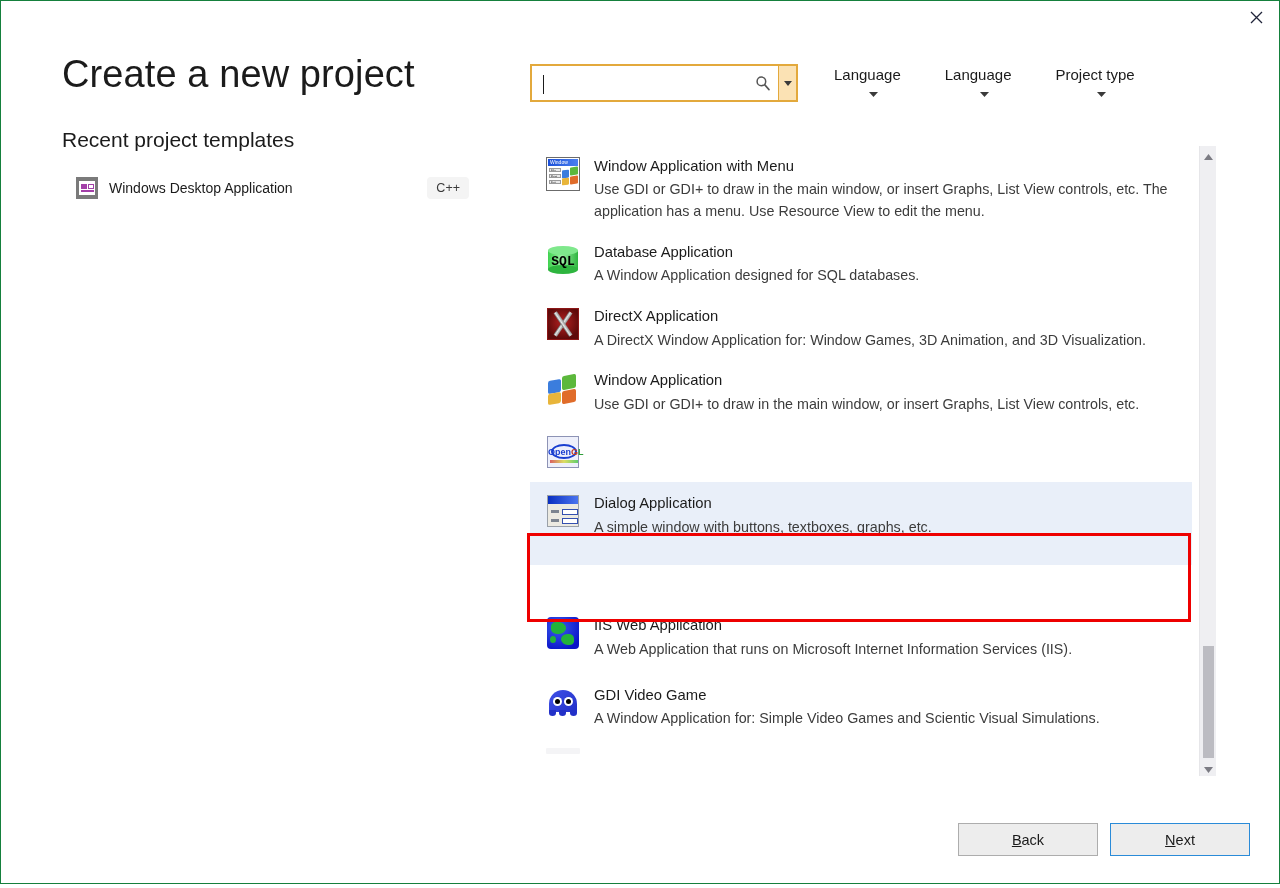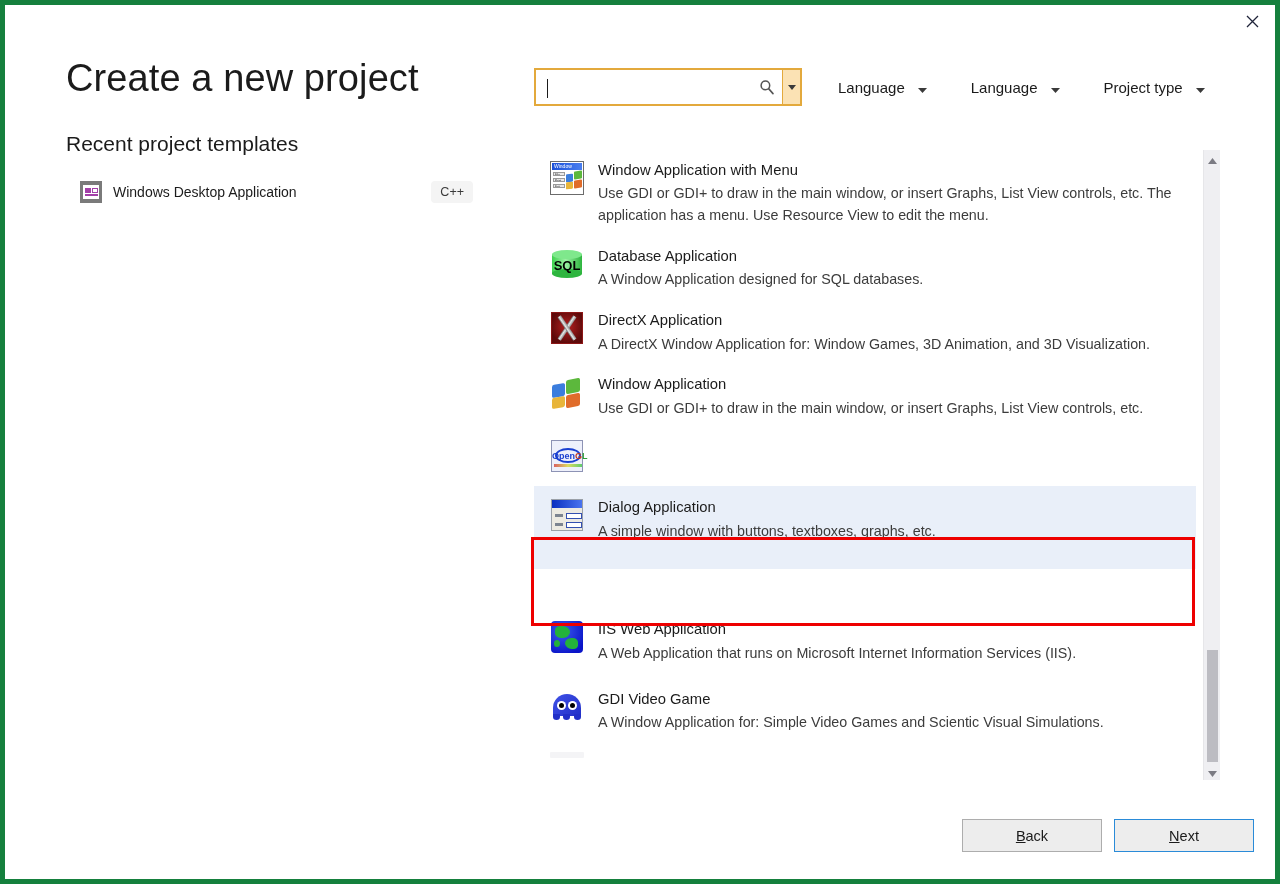--- a/index.html
+++ b/index.html
@@ -7,21 +7,21 @@
     width: 1280px; height: 888px;
     background: #ffffff;
     font-family: "Liberation Sans", sans-serif;
     color: #1e1e1e;
     overflow: hidden;
   }
   .window {
     position: relative;
     width: 1280px; height: 884px;
     background: #ffffff;
-    border: 5px solid #15803d;
+    border: 1px solid #15803d;
   }
 
   
   .close-btn {
     position: absolute; top: 0; right: 0;
     width: 46px; height: 32px;
     display: flex; align-items: center; justify-content: center;
     cursor: pointer; background: transparent; border: none;
   }
   .close-btn svg { display:block; }
@@ -83,21 +83,21 @@
     width: 18px; height: 100%;
     background: #fbe2b4;
     border-left: 1px solid #e3a93c;
     display: flex; align-items: center; justify-content: center;
     cursor: pointer;
   }
   .filters { display: flex; align-items: center; margin-left: 36px; }
   .filter {
     display: flex; align-items: center;
     font-size: 15px; color: #1b1b1b;
-    margin-right: 44px; cursor: pointer;
+    margin-right: 44px; cursor: pointer; flex-direction: column;
   }
   .filter:last-child { margin-right: 0; }
   .filter .caret { margin-left: 13px; }
 
   
   .list-area {
     position: absolute; left: 529px; top: 145px;
     width: 680px; height: 630px;
     overflow: hidden;
     background: #ffffff;
@@ -182,21 +182,21 @@
   .flag-ic b { position:absolute; display:block; border-radius:1px; }
 
   .sql-ic { position:absolute; left:2px; top:3px; width:30px; height:28px; }
   .sql-body { position:absolute; left:0; top:4px; width:30px; height:20px;
               background: linear-gradient(90deg,#3fd24f,#9bf0a3 45%,#2eb53f); }
   .sql-top { position:absolute; left:0; top:0; width:30px; height:9px;
              border-radius:50%; background:#7fe88c; }
   .sql-bot { position:absolute; left:0; bottom:0; width:30px; height:9px;
              border-radius:50%; background:#2eb53f; }
   .sql-txt { position:absolute; left:0; top:9px; width:30px; text-align:center;
-             font-family:Liberation Sans, sans-serif; font-weight:bold;
+             font-family:Liberation Mono, monospace; font-weight:bold;
              font-size:13px; color:#000; line-height:13px; }
 
   .dx-ic { position:absolute; inset:1px;
            background: radial-gradient(circle at 50% 45%, #b52020, #5e0a0a 75%);
            border:1px solid #8c1616; }
   .dx-x { position:absolute; left:50%; top:50%; width:4px; height:28px;
           background: linear-gradient(90deg,#6b6b6b,#e8e8e8 40%,#8a8a8a);
           transform-origin: center; }
 
   .ogl-ic { position:absolute; inset:1px; background:#eef0fb; border:1px solid #8d93b5; }

